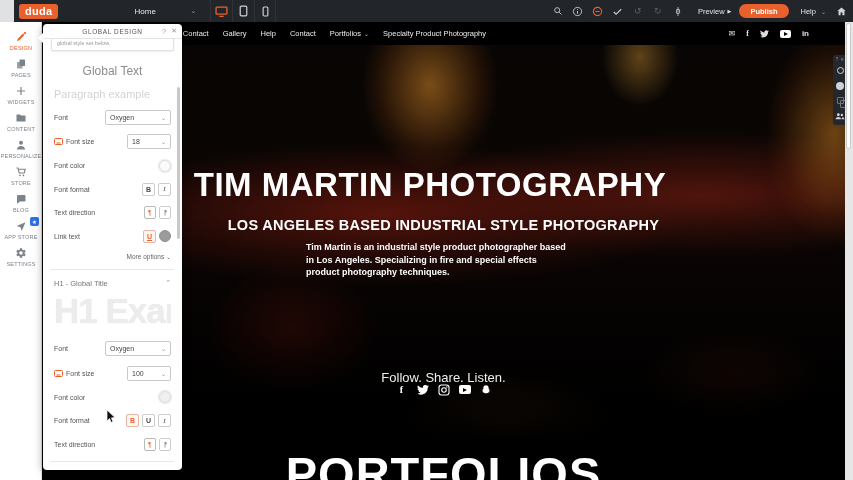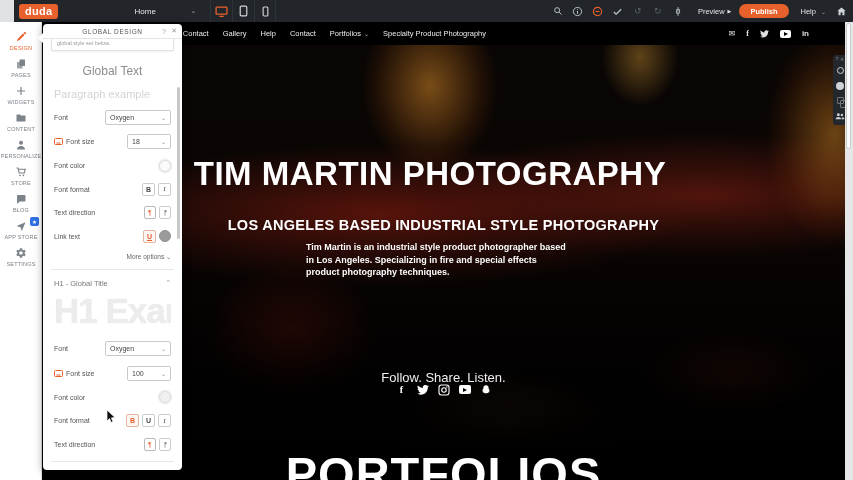--- a/index.html
+++ b/index.html
@@ -61,21 +61,21 @@
       radial-gradient(ellipse 95px 150px at 792px 90px,  rgba(235,145,40,.55), rgba(140,60,12,.2) 55%, transparent 72%),
       radial-gradient(ellipse 420px 95px at 340px 170px, rgba(128,28,16,.8), transparent 74%),
       radial-gradient(ellipse 380px 85px at 660px 150px, rgba(140,34,20,.65), transparent 74%),
       radial-gradient(ellipse 120px 90px at 250px 285px, rgba(105,22,13,.55), transparent 72%),
       radial-gradient(ellipse 150px 75px at 465px 385px, rgba(142,78,32,.45), transparent 75%),
       radial-gradient(ellipse 120px 60px at 690px 330px, rgba(90,30,14,.4), transparent 75%),
       linear-gradient(180deg, #0b0705 0%, #0d0604 55%, #020101 92%, #000 100%);
   }
   .hero::after{ content:""; position:absolute; inset:0;
       background:linear-gradient(180deg, rgba(0,0,0,.25), rgba(0,0,0,.15) 40%, rgba(0,0,0,.65) 85%, #000 100%); }
-  .hero-title{ position:absolute; top:133px; left:0; width:776px; text-align:center; color:#fff;
+  .hero-title{ position:absolute; top:144px; left:0; width:776px; text-align:center; color:#fff;
                font-size:33px; font-weight:bold; letter-spacing:.5px; z-index:2; white-space:nowrap; }
   .hero-subtitle{ position:absolute; top:195px; left:0; width:803px; text-align:center; color:#fff;
                   font-size:14.5px; font-weight:bold; letter-spacing:.3px; z-index:2; }
   .hero-desc{ position:absolute; top:219px; left:264px; width:262px; color:#fff; font-size:9px;
               font-weight:bold; line-height:12.5px; z-index:2; }
   .hero-cta{ position:absolute; top:269px; left:342px; width:120px; height:20px; background:#fff;
              border:none; border-radius:2px; color:#2b2b2b; font-size:8px; font-weight:bold;
              z-index:2; cursor:pointer; font-family:"Liberation Sans",sans-serif; }
   .hero-caption{ position:absolute; top:348px; left:0; width:803px; text-align:center; color:#efefef;
                  font-size:13px; z-index:2; }

